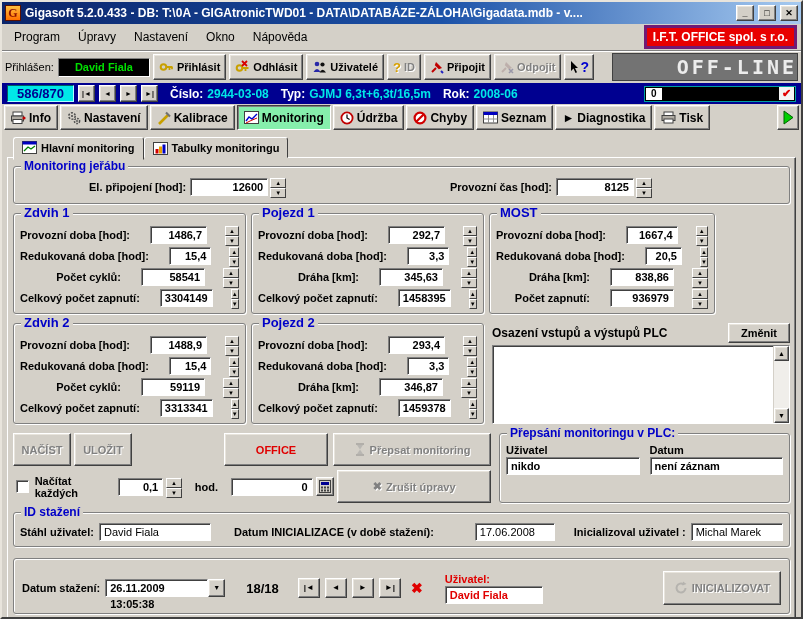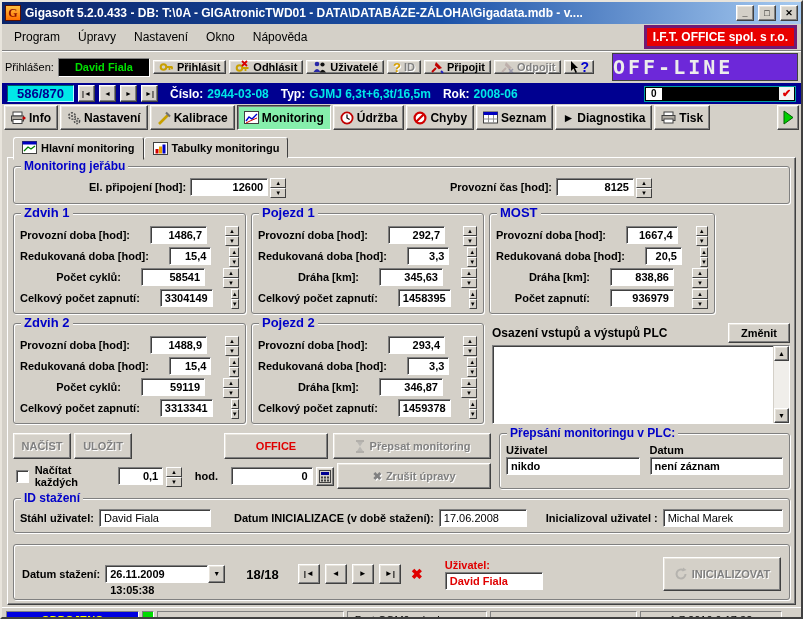--- a/index.html
+++ b/index.html
@@ -16,23 +16,23 @@
   .wtitle{color:#fff;font-weight:bold;font-size:12px;flex:1;white-space:nowrap;overflow:hidden;}
   .tbtn{width:18px;height:16px;padding:0;font-size:9px;font-weight:bold;line-height:13px;text-align:center;color:#000;}
   
   .menubar{height:27px;display:flex;align-items:center;padding:0 4px;gap:2px;border-bottom:1px solid #808080;box-shadow:0 1px 0 #fff;flex:0 0 auto;}
   .mitem{font-size:12px;padding:2px 8px;color:#000;}
   .brand{margin-left:auto;background:#e80000;color:#fff;font-weight:bold;font-size:12px;padding:2px 6px;border:3px solid #701a75;}
   
   .toolbar{height:32px;display:flex;align-items:center;gap:3px;padding:2px 3px;flex:0 0 auto;}
   .tlabel{font-size:11px;padding-right:1px;}
   .userbox{width:92px;height:19px;background:#000;color:#00e000;font-weight:bold;font-size:11px;text-align:center;line-height:17px;border:1px solid;border-color:#808080 #fff #fff #808080;}
-  .tb{display:flex;align-items:center;gap:3px;height:14px;padding:0 5px;font-size:11px;font-weight:bold;cursor:default;}
+  .tb{display:flex;align-items:center;gap:3px;height:14px;padding:12px 5px;font-size:11px;font-weight:bold;cursor:default;}
   .hb{width:30px;justify-content:center;}
-  .offline{margin-left:auto;background:#6d28d9;color:#ececec;font-family:"DejaVu Sans Mono",monospace;font-weight:bold;font-size:20px;letter-spacing:3px;width:186px;height:28px;text-align:left;line-height:26px;border:1px solid #404040;}
+  .offline{margin-left:auto;background:#737373;color:#ececec;font-family:"DejaVu Sans Mono",monospace;font-weight:bold;font-size:20px;letter-spacing:3px;width:186px;height:28px;text-align:right;line-height:26px;border:1px solid #404040;}
   
   .recordbar{height:21px;background:#000090;display:flex;align-items:center;gap:4px;padding:0 5px;flex:0 0 auto;}
   .counter{background:#00e8e8;color:#000090;font-size:13px;font-weight:bold;padding:0 9px;height:17px;line-height:16px;border:1px solid;border-color:#006060 #b0ffff #b0ffff #006060;}
   .rnav{width:17px;height:17px;padding:0;font-size:7px;font-weight:bold;line-height:15px;text-align:center;}
   .rlabel{color:#fff;font-weight:bold;font-size:12px;margin-left:8px;}
   .rvalue{color:#00e8e8;font-weight:bold;font-size:12px;}
   .pbar{margin-left:auto;width:152px;height:16px;background:#000;border:1px solid #00a0a0;display:flex;align-items:center;padding:1px;}
   .pzero{background:#fff;color:#000;font-size:10px;font-weight:bold;padding:0 5px;height:12px;line-height:12px;}
   .pcheck{margin-left:auto;background:#f4f4f4;color:#e00000;width:15px;height:13px;font-size:11px;font-weight:bold;line-height:13px;text-align:center;}
   
@@ -67,21 +67,21 @@
   .plchead{display:flex;align-items:center;justify-content:space-between;margin-bottom:2px;}
   .plclabel{font-size:12px;font-weight:bold;}
   .chgbtn{font-size:11px;font-weight:bold;height:20px;padding:0 12px;}
   .listbox{flex:1;background:#fff;border:1px solid;border-color:#808080 #fff #fff #808080;box-shadow:inset 1px 1px 0 #404040;display:flex;justify-content:flex-end;}
   .vscroll{width:16px;background:#f0eeea;display:flex;flex-direction:column;justify-content:space-between;border-left:1px solid #d4d0c8;}
   .sbtn{height:15px;font-size:7px;line-height:13px;text-align:center;padding:0;}
   
   .actzone{display:flex;gap:8px;align-items:stretch;}
   .actleft{width:478px;display:flex;flex-direction:column;gap:4px;}
   .actrow{display:flex;align-items:center;gap:3px;}
-  .abtn{font-size:11px;font-weight:bold;height:26px;padding:8px 8px;display:flex;align-items:center;justify-content:center;gap:4px;}
+  .abtn{font-size:11px;font-weight:bold;height:33px;padding:8px 8px;display:flex;align-items:center;justify-content:center;gap:4px;}
   .w58{width:58px;} .w104{width:104px;margin-left:auto;} .w158{width:158px;}
   .red{color:#e00000 !important;}
   .cb{width:13px;height:13px;background:#fff;border:1px solid;border-color:#808080 #fff #fff #808080;box-shadow:inset 1px 1px 0 #404040;margin:0 3px;}
   .cblabel{font-size:11px;font-weight:bold;}
   .ifield{width:46px;}
   .zfield{width:84px;text-align:right;}
   .calcbtn{width:19px;height:19px;padding:0;display:flex;align-items:center;justify-content:center;}
   .prepsgrp{flex:1;padding:10px 6px 3px;}
   .preprow{display:flex;gap:10px;}
   .prepcol{display:flex;flex-direction:column;flex:1;}
@@ -617,21 +617,21 @@
             </div>
           </div>
         </div>
       </div>
 
       <div class="grp idsgrp">
         <span class="gtitle">ID stažení</span>
         <span class="ilabel">Stáhl uživatel:</span>
         <span class="field tfield" style="width:112px;">David Fiala</span>
         <span class="ilabel" style="margin-left:18px;">Datum INICIALIZACE (v době stažení):</span>
-        <span class="field tfield" style="width:88px;">17.06.2008</span>
+        <span class="field tfield" style="width:80px;margin-left:36px;">17.06.2008</span>
         <span class="ilabel" style="margin-left:14px;">Inicializoval uživatel :</span>
         <span class="field tfield" style="flex:1;">Michal Marek</span>
       </div>
 
       <div class="grp botgrp">
         <span class="ilabel">Datum stažení:</span>
         <span class="combo">
           <span class="field combofield">26.11.2009 13:05:38</span>
           <button class="cbtn raised">▼</button>
         </span>

